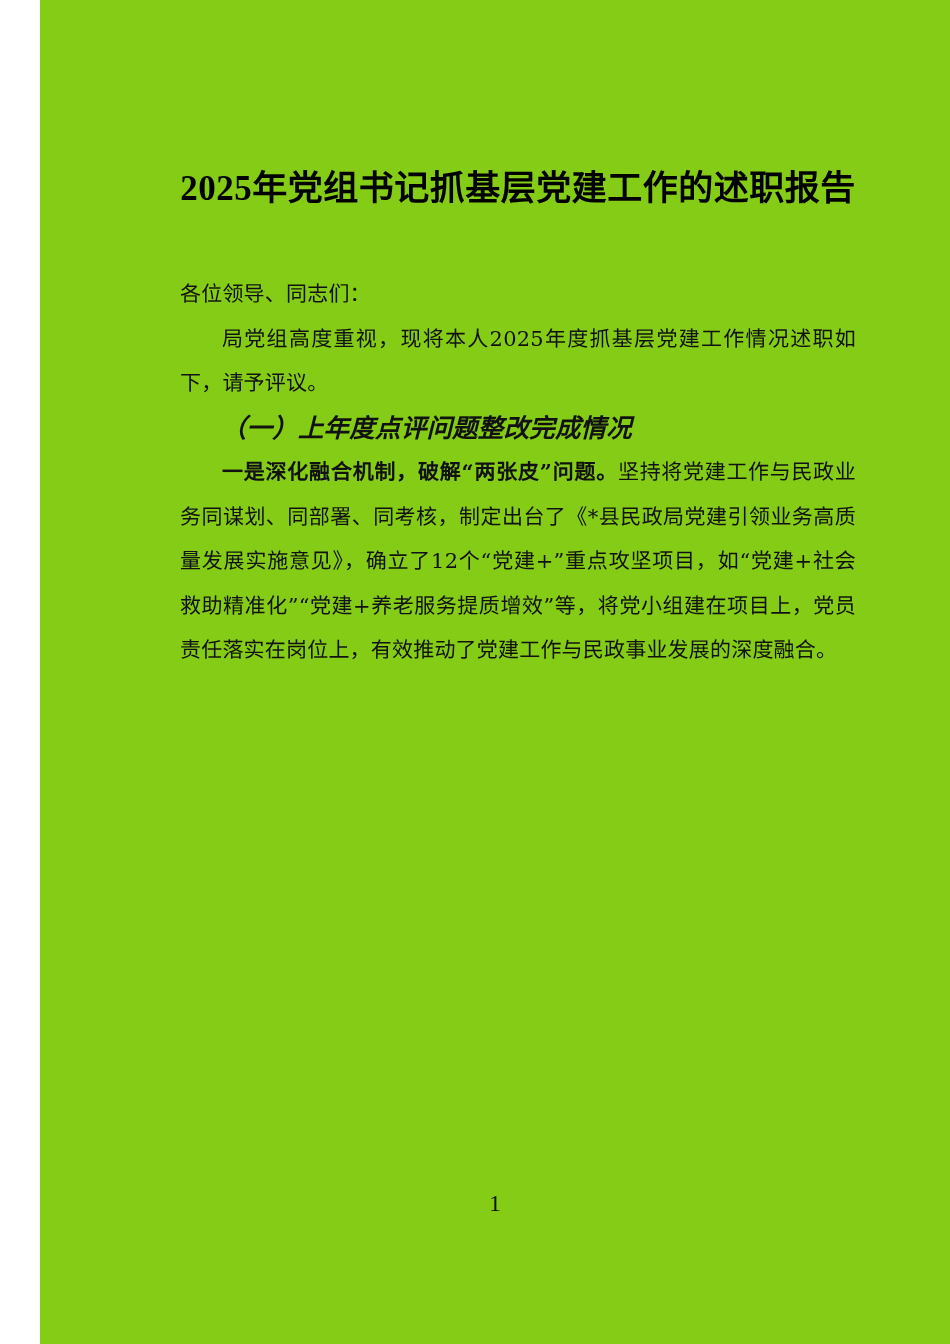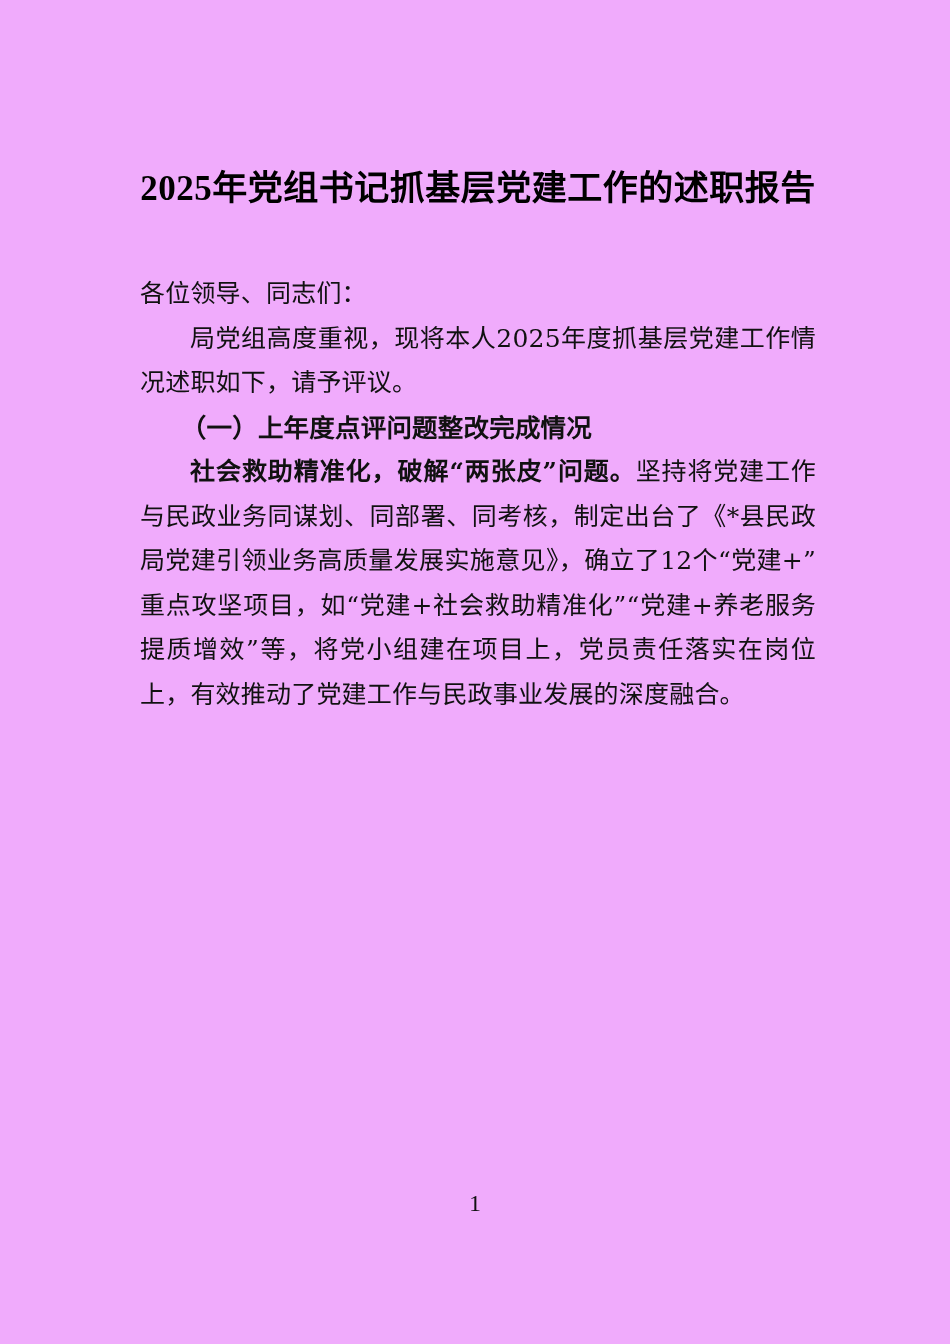--- a/index.html
+++ b/index.html
@@ -14,21 +14,22 @@
     position: relative;
     overflow: hidden;
     font-family: "Liberation Serif", "DejaVu Serif", serif;
     color: #000000;
     -webkit-font-smoothing: antialiased;
   }
 
   .page {
     position: absolute;
     inset: 0;
-    background: #f0abfc;
+    background: #84cc16;
+    margin-left: 40px;
   }
 
   
   .content {
     position: absolute;
     left: 140px;
     top: 0;
     width: 676px;
   }
 
@@ -42,21 +43,21 @@
     font-size: 35px;
     line-height: 62px;
     letter-spacing: 0.5px;
     color: #000;
   }
 
   
   .para {
     margin: 0;
     font-family: "DejaVu Serif", "Liberation Serif", serif;
-    font-size: 25px;
+    font-size: 21px;
     line-height: 44.5px;
     text-align: justify;
     text-justify: inter-ideograph;
     letter-spacing: 0.2px;
     color: #111;
   }
   .para.indent { text-indent: 2em; }
   .para.salutation { text-indent: 0; }
 
   .gap-before-salutation { height: 52px; }
@@ -75,20 +76,21 @@
 
   
   .h2-cn {
     margin: 0;
     font-family: "DejaVu Serif", "Liberation Serif", serif;
     font-size: 25.5px;
     line-height: 44.5px;
     text-indent: 1.6em;
     letter-spacing: 0.2px;
     color: #111;
+    font-style: italic;
   }
 
   
   .lead-bold {
     font-weight: 700;
     font-family: "DejaVu Serif", "Liberation Serif", serif;
     letter-spacing: 0.3px;
   }
 
   
@@ -115,18 +117,18 @@
     <div class="gap-before-salutation"></div>
 
     <p class="para salutation">各位领导、同志们：</p>
 
     <p class="para indent">局党组高度重视，现将本人2025年度抓基层党建工作情况述职如下，请予评议。</p>
 
 
     <h3 class="h2-cn">（一）上年度点评问题整改完成情况</h3>
 
 
-    <p class="para indent"><span class="lead-bold">社会救助精准化，破解“两张皮”问题。</span><span>坚持将党建工作与民政业务同谋划、同部署、同考核，制定出台了《*县民政局党建引领业务高质量发展实施意见》，确立了12个“党建+”重点攻坚项目，如“党建+社会救助精准化”“党建+养老服务提质增效”等，将党小组建在项目上，党员责任落实在岗位上，有效推动了党建工作与民政事业发展的深度融合。</span></p>
+    <p class="para indent"><span class="lead-bold">一是深化融合机制，破解“两张皮”问题。</span><span>坚持将党建工作与民政业务同谋划、同部署、同考核，制定出台了《*县民政局党建引领业务高质量发展实施意见》，确立了12个“党建+”重点攻坚项目，如“党建+社会救助精准化”“党建+养老服务提质增效”等，将党小组建在项目上，党员责任落实在岗位上，有效推动了党建工作与民政事业发展的深度融合。</span></p>
 
   </div>
 
   <div class="page-number">1</div>
 </div>
 
 </body></html>

